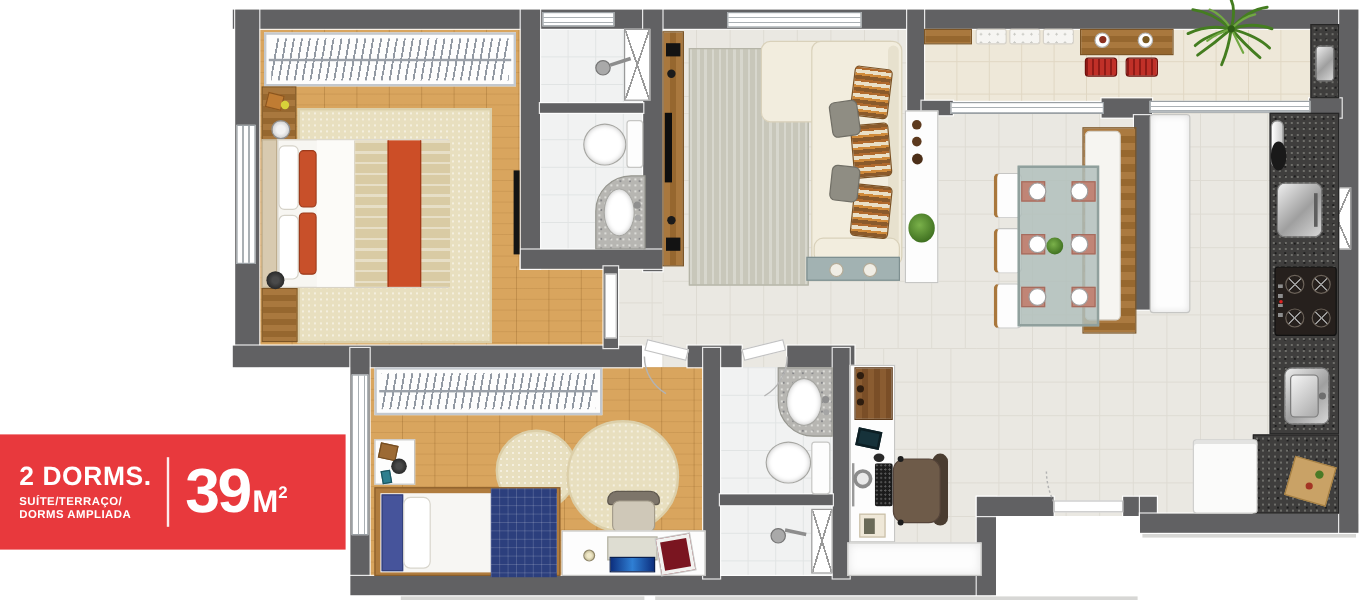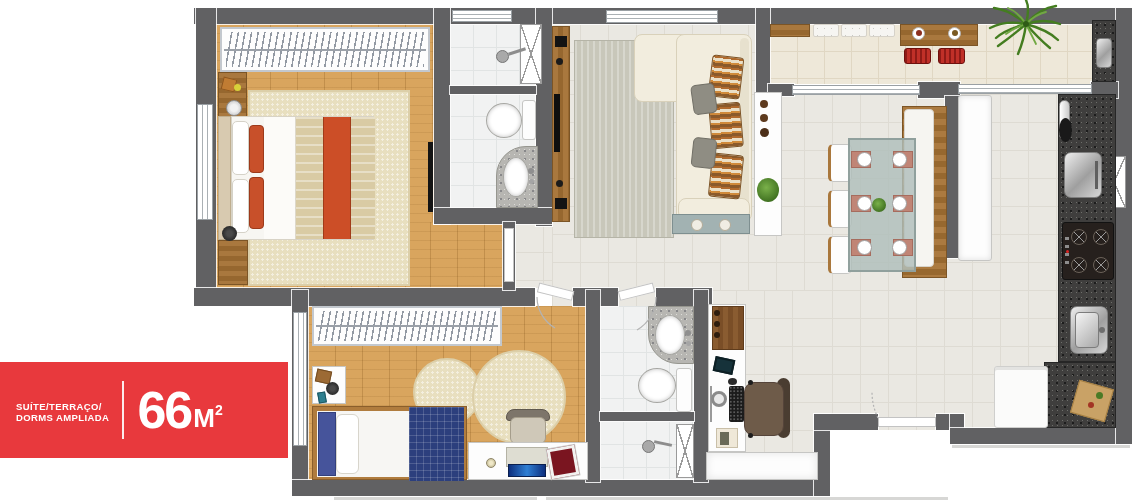--- a/index.html
+++ b/index.html
@@ -296,24 +296,25 @@
     </g>
     <circle cx="1026" cy="24" r="3" fill="#2f5c16"></circle>
   </svg>
 
   <div class="abs shadow" style="left:334px;top:497px;width:203px;height:3px;"></div>
   <div class="abs shadow" style="left:546px;top:497px;width:402px;height:3px;"></div>
   <div class="abs shadow" style="left:952px;top:445px;width:178px;height:3px;"></div>
 
   <div id="badge">
     <div class="b-left">
+      <div class="b-title">2 DORMS.</div>
       <div class="b-sub" style="margin-top:4px;">SUÍTE/TERRAÇO/</div>
       <div class="b-sub">DORMS AMPLIADA</div>
     </div>
     <div class="b-div"></div>
     <div class="b-right">
-      <span class="b-num">66</span>
+      <span class="b-num">39</span>
       <span class="b-unit">M</span>
       <span class="b-sup">2</span>
     </div>
   </div>
 
 </div>
 
 </body></html>

